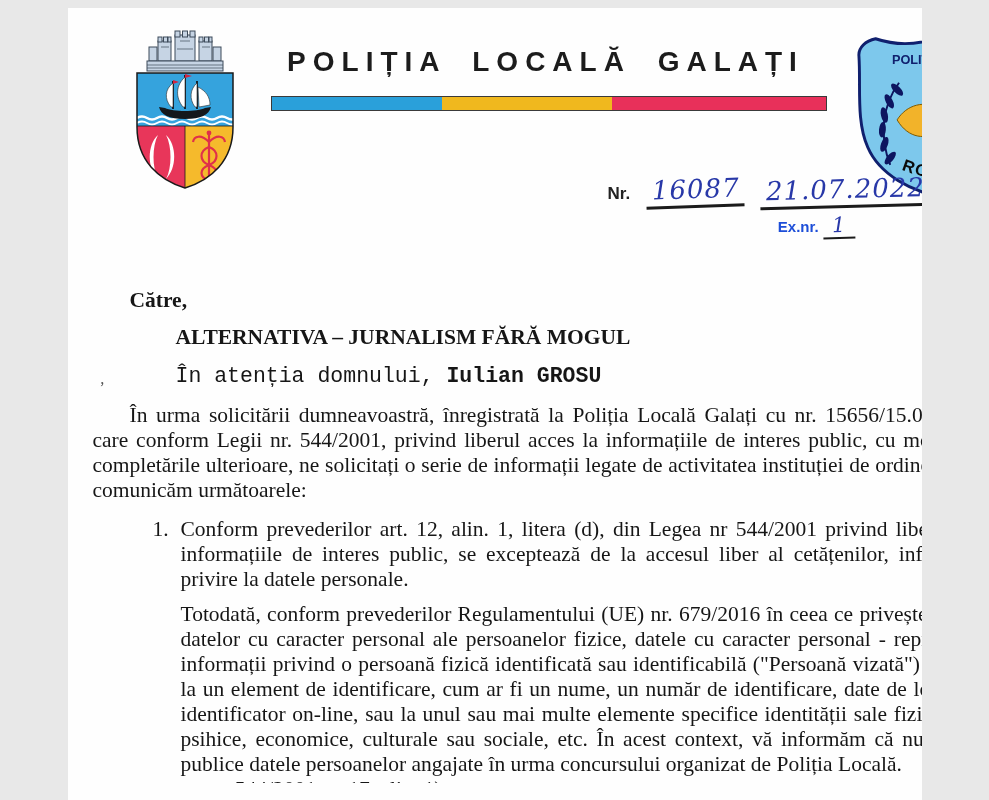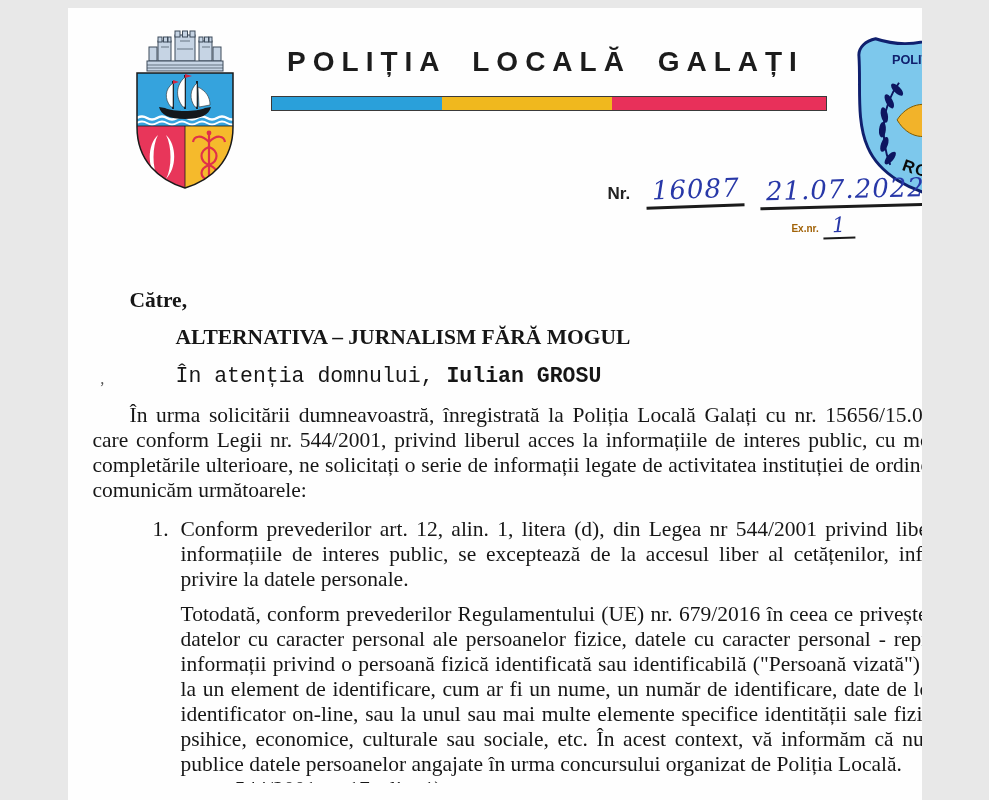--- a/index.html
+++ b/index.html
@@ -26,21 +26,21 @@
   .reg{position:absolute;left:540px;top:166px;width:252px;font-family:"Liberation Sans", sans-serif;}
   .reg-line1{display:flex;align-items:flex-end;gap:16px;}
   .nr-label{font-weight:bold;font-size:17px;padding-bottom:4px;color:#222;}
   .hw{
     font-family:"DejaVu Serif", serif;font-style:italic;letter-spacing:1px;
     white-space:nowrap;
   }
   .hw-num{font-size:26px;border-bottom:3px solid #1b1b1b;padding:0 4px 1px 6px;transform:rotate(-2deg);}
   .hw-date{font-size:26px;border-bottom:3px solid #1b1b1b;padding:0 10px 1px 6px;transform:rotate(-1.5deg);}
   .reg-line2{margin-top:5px;text-align:right;padding-right:4px;}
-  .ex-label{font-weight:bold;font-size:10px;color:#a16207;}
+  .ex-label{font-weight:bold;font-size:15px;color:#1d4ed8;}
   .hw-ex{font-size:21px;border-bottom:2.5px solid #1b1b1b;padding:0 9px 0 9px;display:inline-block;transform:rotate(-2deg);}
   
   .letter{position:absolute;left:25px;top:278px;width:938px;font-size:21.5px;line-height:25px;}
   .to-label{margin:2px 0 0 37px;font-weight:bold;}
   .recipient{margin:12px 0 0 83px;font-weight:bold;}
   .attention{margin:14px 0 0 83px;font-family:Liberation Mono, monospace;}
   .attention b{font-weight:bold;}
   .intro{margin:14px 0 0 0;text-align:justify;text-indent:37px;}
   .list{margin:14px 0 0 60px;display:flex;}
   .item-number{flex:0 0 28px;}

